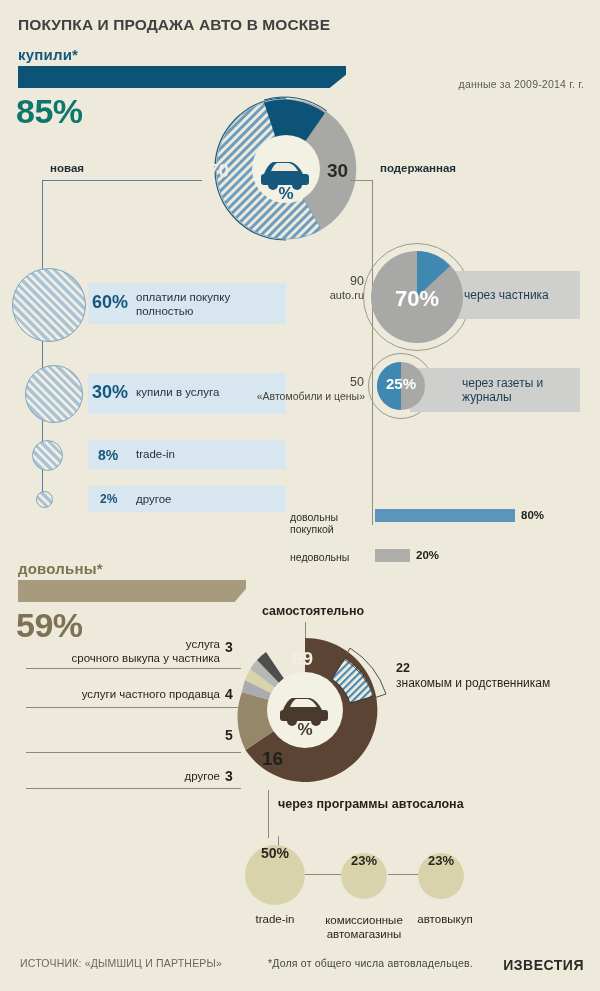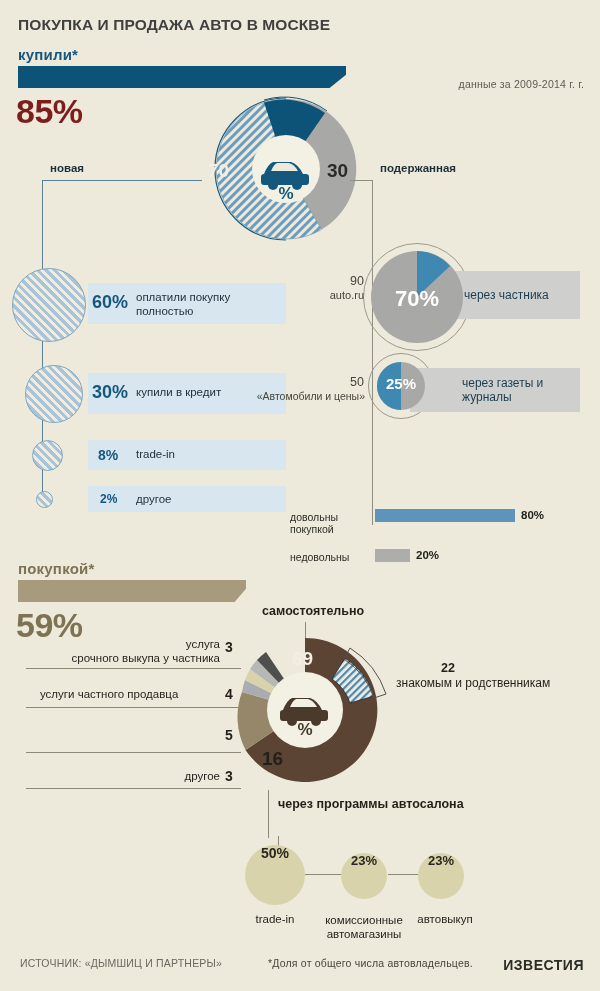--- a/index.html
+++ b/index.html
@@ -39,21 +39,21 @@
     background: #0d5377;
     clip-path: polygon(0 0, 100% 0, 100% 40%, 95% 100%, 0 100%);
   }
   .banner.tan {
     background: #a79a7d;
     clip-path: polygon(0 0, 100% 0, 100% 40%, 95% 100%, 0 100%);
   }
   .bignum {
     font-size: 34px; font-weight: bold; letter-spacing: -.5px;
   }
-  .bignum.blue { color: #7f1d1d; }
+  .bignum.blue { color: #0f766e; }
   .bignum.tan { color: #7e7255; }
   .ring-label { font-size: 19px; font-weight: bold; }
 
   
   .rowbar {
     position: absolute;
     background: #d8e6ef;
     display: flex; align-items: center;
   }
   .circ-hatch {
@@ -154,21 +154,21 @@
   <div class="abs connector" style="left:350px; top:180px; width:23px; height:1px; background:#8d8d80;"></div>
 
   <div class="abs rowbar" style="left:88px; top:283px; width:198px; height:41px;"></div>
   <div class="abs circ-hatch" style="left:12px; top:268px; width:74px; height:74px;"></div>
   <div class="abs" style="left:92px; top:292px; font-size:18px; font-weight:bold; color:#15587d;">60%</div>
   <div class="abs" style="left:136px; top:290px; font-size:11.5px; color:#1d2f3a; line-height:1.25; width:150px;">оплатили покупку полностью</div>
 
   <div class="abs rowbar" style="left:88px; top:373px; width:198px; height:41px;"></div>
   <div class="abs circ-hatch" style="left:25px; top:365px; width:58px; height:58px;"></div>
   <div class="abs" style="left:92px; top:382px; font-size:18px; font-weight:bold; color:#15587d;">30%</div>
-  <div class="abs" style="left:136px; top:386px; font-size:11.5px; color:#1d2f3a;">купили в кредит</div>
+  <div class="abs" style="left:136px; top:386px; font-size:11.5px; color:#1d2f3a;">купили в услуга</div>
 
   <div class="abs rowbar" style="left:88px; top:440px; width:198px; height:30px;"></div>
   <div class="abs circ-hatch" style="left:32px; top:440px; width:31px; height:31px;"></div>
   <div class="abs" style="left:98px; top:447px; font-size:14px; font-weight:bold; color:#15587d;">8%</div>
   <div class="abs" style="left:136px; top:448px; font-size:11.5px; color:#1d2f3a;">trade-in</div>
 
   <div class="abs rowbar" style="left:88px; top:486px; width:198px; height:26px;"></div>
   <div class="abs circ-hatch" style="left:36px; top:491px; width:17px; height:17px;"></div>
   <div class="abs" style="left:100px; top:492px; font-size:12px; font-weight:bold; color:#15587d;">2%</div>
   <div class="abs" style="left:136px; top:493px; font-size:11.5px; color:#1d2f3a;">другое</div>
@@ -198,21 +198,21 @@
   <div class="abs" style="left:255px; top:390px; width:110px; text-align:right; font-size:10.5px; color:#46453c;">«Автомобили и цены»</div>
 
   <div class="hbar-label" style="left:290px; top:511px; width:80px;">довольны покупкой</div>
   <div class="hbar" style="left:375px; top:509px; width:140px; height:13px; background:#5d94bb;"></div>
   <div class="hbar-val" style="left:521px; top:509px;">80%</div>
 
   <div class="hbar-label" style="left:290px; top:551px; width:80px;">недовольны</div>
   <div class="hbar" style="left:375px; top:549px; width:35px; height:13px; background:#adaeab;"></div>
   <div class="hbar-val" style="left:416px; top:549px;">20%</div>
 
-  <div class="abs sec-label" style="left:18px; top:560px; color:#7e7255;">покупкой*</div>
+  <div class="abs sec-label" style="left:18px; top:560px; color:#7e7255;">довольны*</div>
   <div class="abs banner tan" style="left:18px; top:580px; width:228px;"></div>
   <div class="abs bignum tan" style="left:16px; top:606px;">59%</div>
 
   <div class="abs" style="left:262px; top:604px; font-size:12.5px; font-weight:bold; color:#231f1a;">самостоятельно</div>
   <div class="abs leader" style="left:305px; top:622px; width:1px; height:16px;"></div>
 
   <svg class="abs" style="left:222px; top:632px;" width="170" height="160">
     <defs>
       <pattern id="hatchSell" patternUnits="userSpaceOnUse" width="5" height="5" patternTransform="rotate(45)">
         <rect width="5" height="5" fill="#f0ece0"></rect>
@@ -233,39 +233,39 @@
     <path d="M83 78 L35 28 A72 72 0 0 1 44 20 Z" fill="#4e4f4d"></path>
 
     <path d="M123 26 A72 72 0 0 1 152 64 L128 71 A47 47 0 0 0 110 47 Z" fill="url(#hatchSell)" stroke="#2a2720" stroke-width="0.8"></path>
     <path d="M128 16 A86 86 0 0 1 164 62 L152 66 A74 74 0 0 0 122 27 Z" fill="none" stroke="#55504a" stroke-width="1"></path>
 
     <circle cx="83" cy="78" r="38" fill="#f3f0e4"></circle>
   </svg>
 
   <div class="abs" style="left:292px; top:648px; font-size:19px; font-weight:bold; color:#f2eee4;">69</div>
   <div class="abs" style="left:262px; top:748px; font-size:19px; font-weight:bold; color:#231f1a;">16</div>
-  <div class="abs" style="left:396px; top:661px; font-size:12.5px; font-weight:bold; color:#231f1a;margin-left:45px;">22</div>
+  <div class="abs" style="left:396px; top:661px; font-size:12.5px; font-weight:bold; color:#231f1a;">22</div>
   <div class="abs" style="left:396px; top:676px; font-size:12px; color:#231f1a;">знакомым и родственникам</div>
 
   <svg class="abs" style="left:277px; top:688px;" width="56" height="48">
     <path d="M6 22 q4 -10 9 -12 h18 q7 2 12 12 h3 q3 0 3 3 v5 q0 3 -3 3 h-42 q-3 0 -3 -3 v-5 q0 -3 3 -3 z" fill="#4a3a2c"></path>
     <path d="M13 19 q3 -7 6 -8 h12 q5 1 9 8 z" fill="#f3f0e4"></path>
     <circle cx="15" cy="33" r="5" fill="#4a3a2c"></circle>
     <circle cx="39" cy="33" r="5" fill="#4a3a2c"></circle>
     <text x="28" y="47" text-anchor="middle" font-family="Liberation Sans, sans-serif" font-size="17" font-weight="bold" fill="#4a3a2c">%</text>
   </svg>
 
   <div class="abs" style="left:40px; top:637px; width:180px; text-align:right; font-size:11.5px; color:#231f1a; line-height:1.25;">
     <span>услуга</span><br>
     <span>срочного выкупа у частника</span>
   </div>
   <div class="abs num-tan" style="left:225px; top:639px; font-size:14px;">3</div>
   <div class="abs leader" style="left:26px; top:668px; width:215px; height:1px;"></div>
 
-  <div class="abs" style="left:40px; top:688px; width:180px; font-size:11.5px; color:#231f1a;">услуги частного продавца</div>
+  <div class="abs" style="left:40px; top:688px; width:180px; text-align:right; font-size:11.5px; color:#231f1a;">услуги частного продавца</div>
   <div class="abs num-tan" style="left:225px; top:686px; font-size:14px;">4</div>
   <div class="abs leader" style="left:26px; top:707px; width:215px; height:1px;"></div>
 
   <div class="abs num-tan" style="left:225px; top:727px; font-size:14px;">5</div>
   <div class="abs leader" style="left:26px; top:752px; width:215px; height:1px;"></div>
 
   <div class="abs" style="left:40px; top:770px; width:180px; text-align:right; font-size:11.5px; color:#231f1a;">другое</div>
   <div class="abs num-tan" style="left:225px; top:768px; font-size:14px;">3</div>
   <div class="abs leader" style="left:26px; top:788px; width:215px; height:1px;"></div>
 

